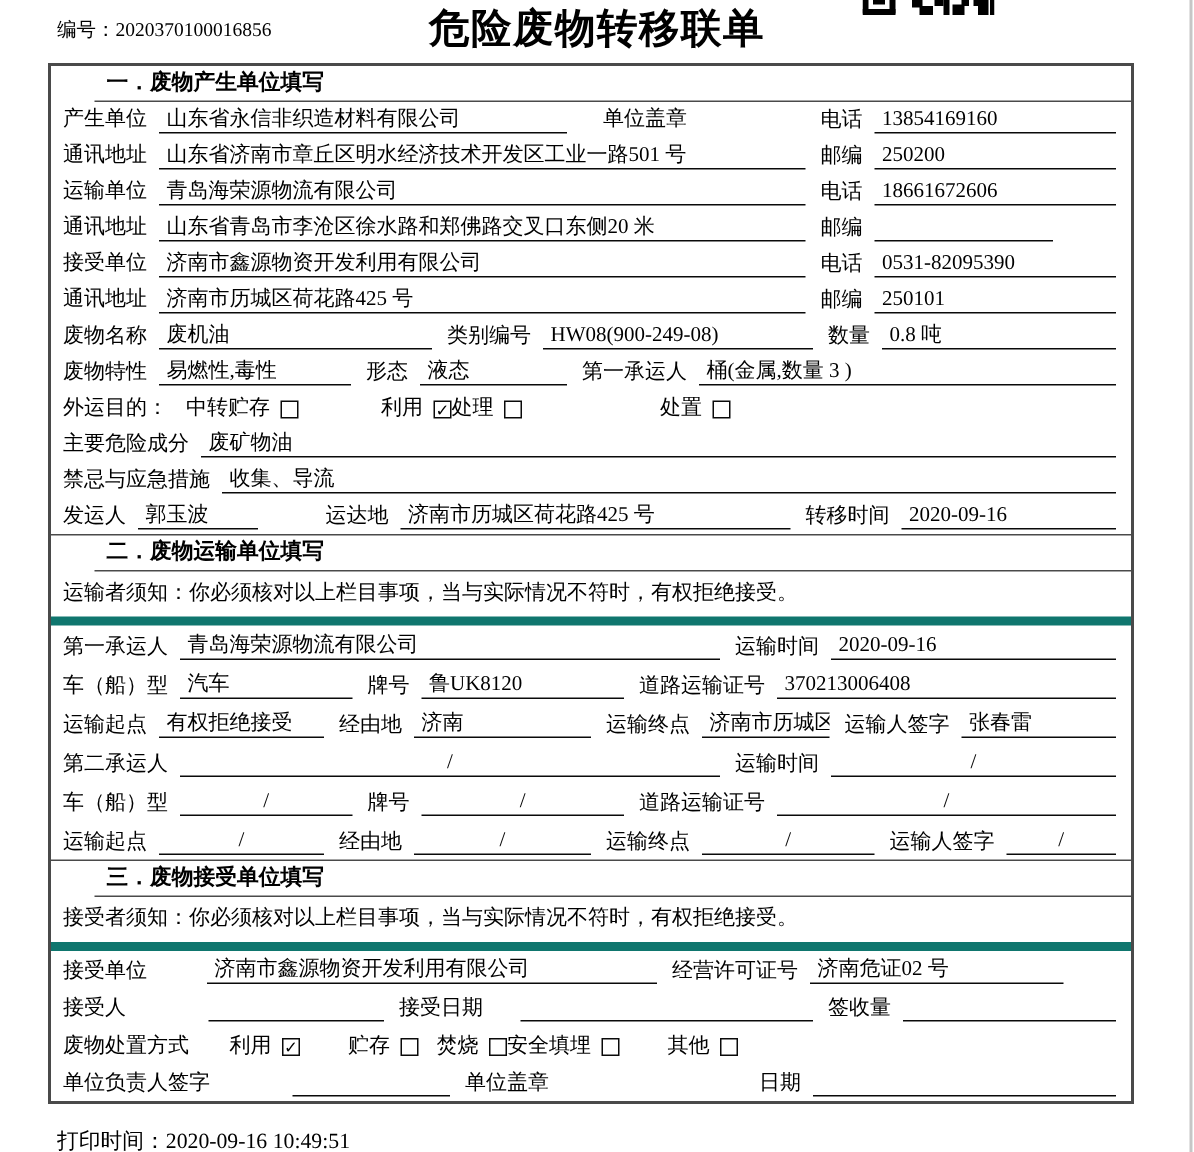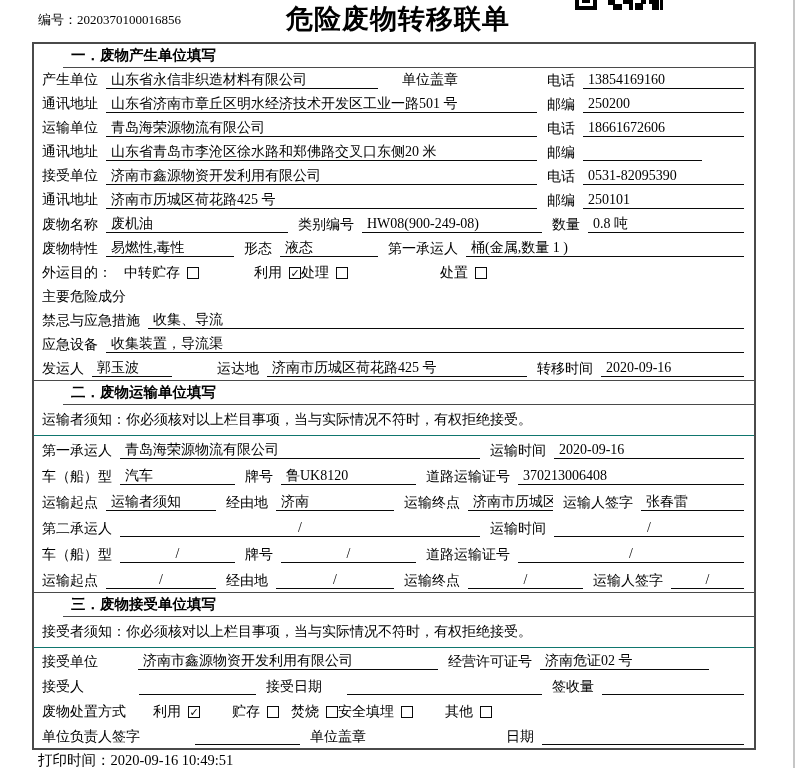--- a/index.html
+++ b/index.html
@@ -25,21 +25,21 @@
   }
   .sec { border-top:0; }
   .sec + .sec { border-top:1px solid #4a4a4a; }
   .sec-h {
     font-family:"Liberation Sans","DejaVu Sans",sans-serif;
     font-weight:bold; font-size:14.5px;
     padding:3px 18px 4px 8px; line-height:16px;
     border-bottom:1px solid #4a4a4a;
     margin-left:29px;
   }
-  .note { padding:6px 8px 7px 8px; line-height:17px; border-bottom:1px solid #0f766e; }
+  .note { padding:6px 8px 7px 8px; line-height:17px; border-bottom:6px solid #0f766e; }
 
   .row { display:flex; align-items:flex-end; height:24px; padding:0 10px 3px 8px; }
   .s2 .row { height:26px; }
   .s3 .row { height:25px; }
 
   .lbl { white-space:nowrap; flex:0 0 auto; line-height:17px; }
   .val {
     border-bottom:1px solid #0a0a0a; padding:0 5px; white-space:nowrap;
     margin:0 10px 0 8px; flex:0 0 auto; line-height:17px; min-height:17px; overflow:hidden;
   }
@@ -155,48 +155,45 @@
         <span class="lbl">数量</span>
         <span class="val grow">0.8 吨</span>
       </div>
 
       <div class="row">
         <span class="lbl">废物特性</span>
         <span class="val" style="width:128px">易燃性,毒性</span>
         <span class="lbl">形态</span>
         <span class="val" style="width:98px">液态</span>
         <span class="lbl">第一承运人</span>
-        <span class="val grow">桶(金属,数量 1 )</span>
+        <span class="val grow">桶(金属,数量 3 )</span>
       </div>
 
       <div class="row">
         <span class="lbl">外运目的：</span>
         <span class="lbl" style="margin-left:12px">中转贮存</span>
         <span class="cb"></span>
         <span class="lbl" style="margin-left:55px">利用</span>
         <span class="cb">✓</span>
         <span class="lbl" style="">处理</span>
         <span class="cb"></span>
         <span class="lbl" style="margin-left:92px">处置</span>
         <span class="cb"></span>
       </div>
 
       <div class="row">
         <span class="lbl">主要危险成分</span>
+        <span class="val grow">废矿物油</span>
       </div>
 
       <div class="row">
         <span class="lbl">禁忌与应急措施</span>
         <span class="val grow">收集、导流</span>
       </div>
 
-      <div class="row">
-        <span class="lbl">应急设备</span>
-        <span class="val grow">收集装置，导流渠</span>
-      </div>
 
       <div class="row">
         <span class="lbl">发运人</span>
         <span class="val" style="width:80px;margin-right:45px">郭玉波</span>
         <span class="lbl">运达地</span>
         <span class="val" style="width:260px">济南市历城区荷花路425 号</span>
         <span class="lbl">转移时间</span>
         <span class="val grow">2020-09-16</span>
       </div>
     </div>
@@ -216,21 +213,21 @@
         <span class="lbl">车（船）型</span>
         <span class="val" style="width:115px">汽车</span>
         <span class="lbl">牌号</span>
         <span class="val" style="width:135px">鲁UK8120</span>
         <span class="lbl">道路运输证号</span>
         <span class="val grow">370213006408</span>
       </div>
 
       <div class="row">
         <span class="lbl">运输起点</span>
-        <span class="val" style="width:110px">运输者须知</span>
+        <span class="val" style="width:110px">有权拒绝接受</span>
         <span class="lbl">经由地</span>
         <span class="val" style="width:118px">济南</span>
         <span class="lbl">运输终点</span>
         <span class="val" style="width:85px">济南市历城区</span>
         <span class="lbl">运输人签字</span>
         <span class="val grow">张春雷</span>
       </div>
 
       <div class="row">
         <span class="lbl">第二承运人</span>

